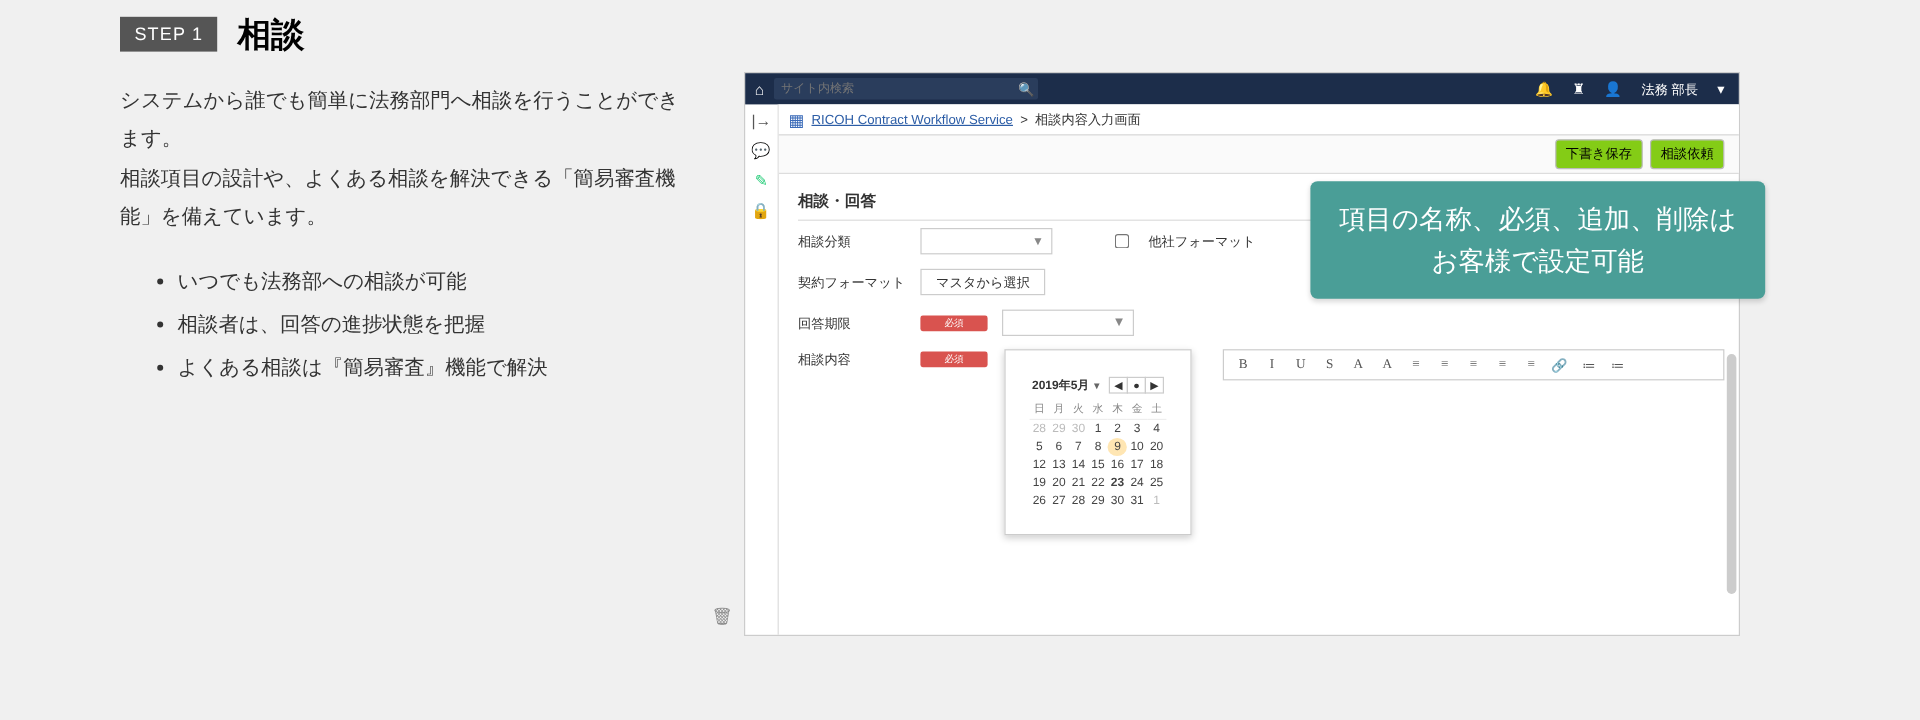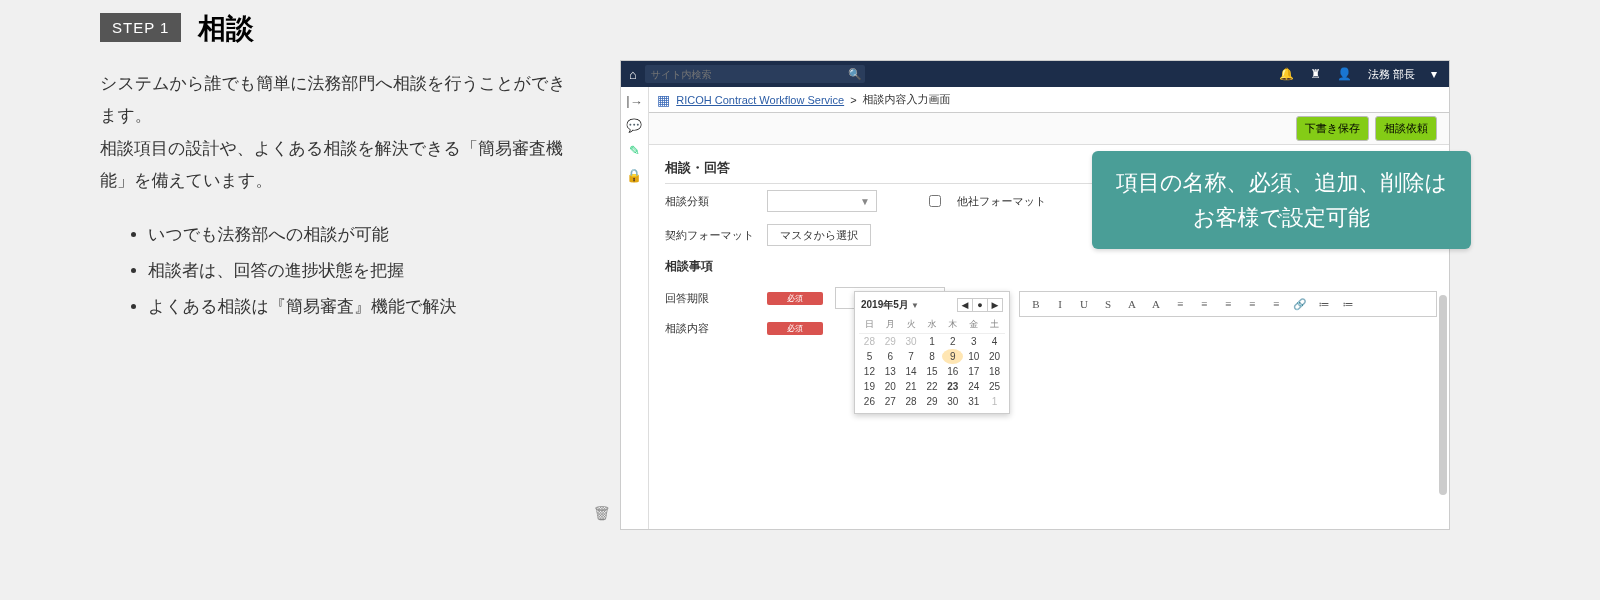--- a/index.html
+++ b/index.html
@@ -34,21 +34,21 @@
 .sec-title .caret { font-size: 10px; color: #888; }
 .frow { display: flex; align-items: center; padding: 6px 0; gap: 12px; font-size: 11px; }
 .flabel { width: 90px; color: #333; }
 .req { background: #d9534f; color: #fff; font-size: 8px; padding: 1px 20px; border-radius: 2px; }
 .fsel { border: 1px solid #ccc; background: #fff; height: 22px; width: 110px; display: inline-flex; align-items: center; justify-content: flex-end; padding: 0 6px; color: #888; font-size: 10px; }
 .fbtn { border: 1px solid #ccc; background: #fff; height: 22px; padding: 0 12px; display: inline-flex; align-items: center; font-size: 11px; cursor: pointer; }
 .chk { display: inline-flex; align-items: center; gap: 16px; margin-left: 40px; font-size: 11px; }
 .chk input { width:12px; height:12px; }
 .subsec { font-weight: bold; margin: 6px 0; font-size: 12px; }
 .datebox { border: 1px solid #ccc; width: 110px; height: 22px; display: inline-flex; align-items: center; justify-content: flex-end; padding: 0 6px; color: #888; }
-.calendar { position: absolute; top: 146px; left: 205px; width: 156px; background: #fff; border: 1px solid #ccc; box-shadow: 0 2px 6px rgba(0,0,0,0.2); z-index: 10; padding: 4px; font-size: 10px; }
+.calendar { position: absolute; top: 146px; left: 188px; width: 156px; background: #fff; border: 1px solid #ccc; box-shadow: 0 2px 6px rgba(0,0,0,0.2); z-index: 10; padding: 20px; font-size: 10px; }
 .cal-head { display: flex; align-items: center; justify-content: space-between; padding: 2px 2px 4px; }
 .cal-head .mo { font-weight: bold; }
 .cal-head .mo::after { content: " ▼"; font-size: 8px; color: #666; }
 .cal-nav { display: flex; gap: 0; }
 .cal-nav span { border: 1px solid #ccc; width: 16px; height: 14px; display: inline-flex; align-items: center; justify-content: center; font-size: 9px; cursor: pointer; margin-left: -1px; }
 .cal-grid { display: grid; grid-template-columns: repeat(7, 1fr); text-align: center; }
 .cal-grid .dh { color: #888; font-size: 9px; padding: 2px 0; border-bottom: 1px solid #eee; }
 .cal-grid .d { padding: 2px 0; color: #444; cursor: pointer; }
 .cal-grid .d.mute { color: #bbb; }
 .cal-grid .d.today { font-weight: bold; }
@@ -128,21 +128,20 @@
                 <input type="checkbox" style="">
                 <span>他社フォーマット</span>
               </label>
             </div>
 
             <div class="frow">
               <span class="flabel">契約フォーマット</span>
               <span class="fbtn">マスタから選択</span>
             </div>
 
-            <div class="subsec">相談事項</div>
 
             <div class="frow">
               <span class="flabel">回答期限</span>
               <span class="req">必須</span>
               <span class="datebox">▼</span>
             </div>
 
             <div class="frow">
               <span class="flabel">相談内容</span>
               <span class="req">必須</span>

